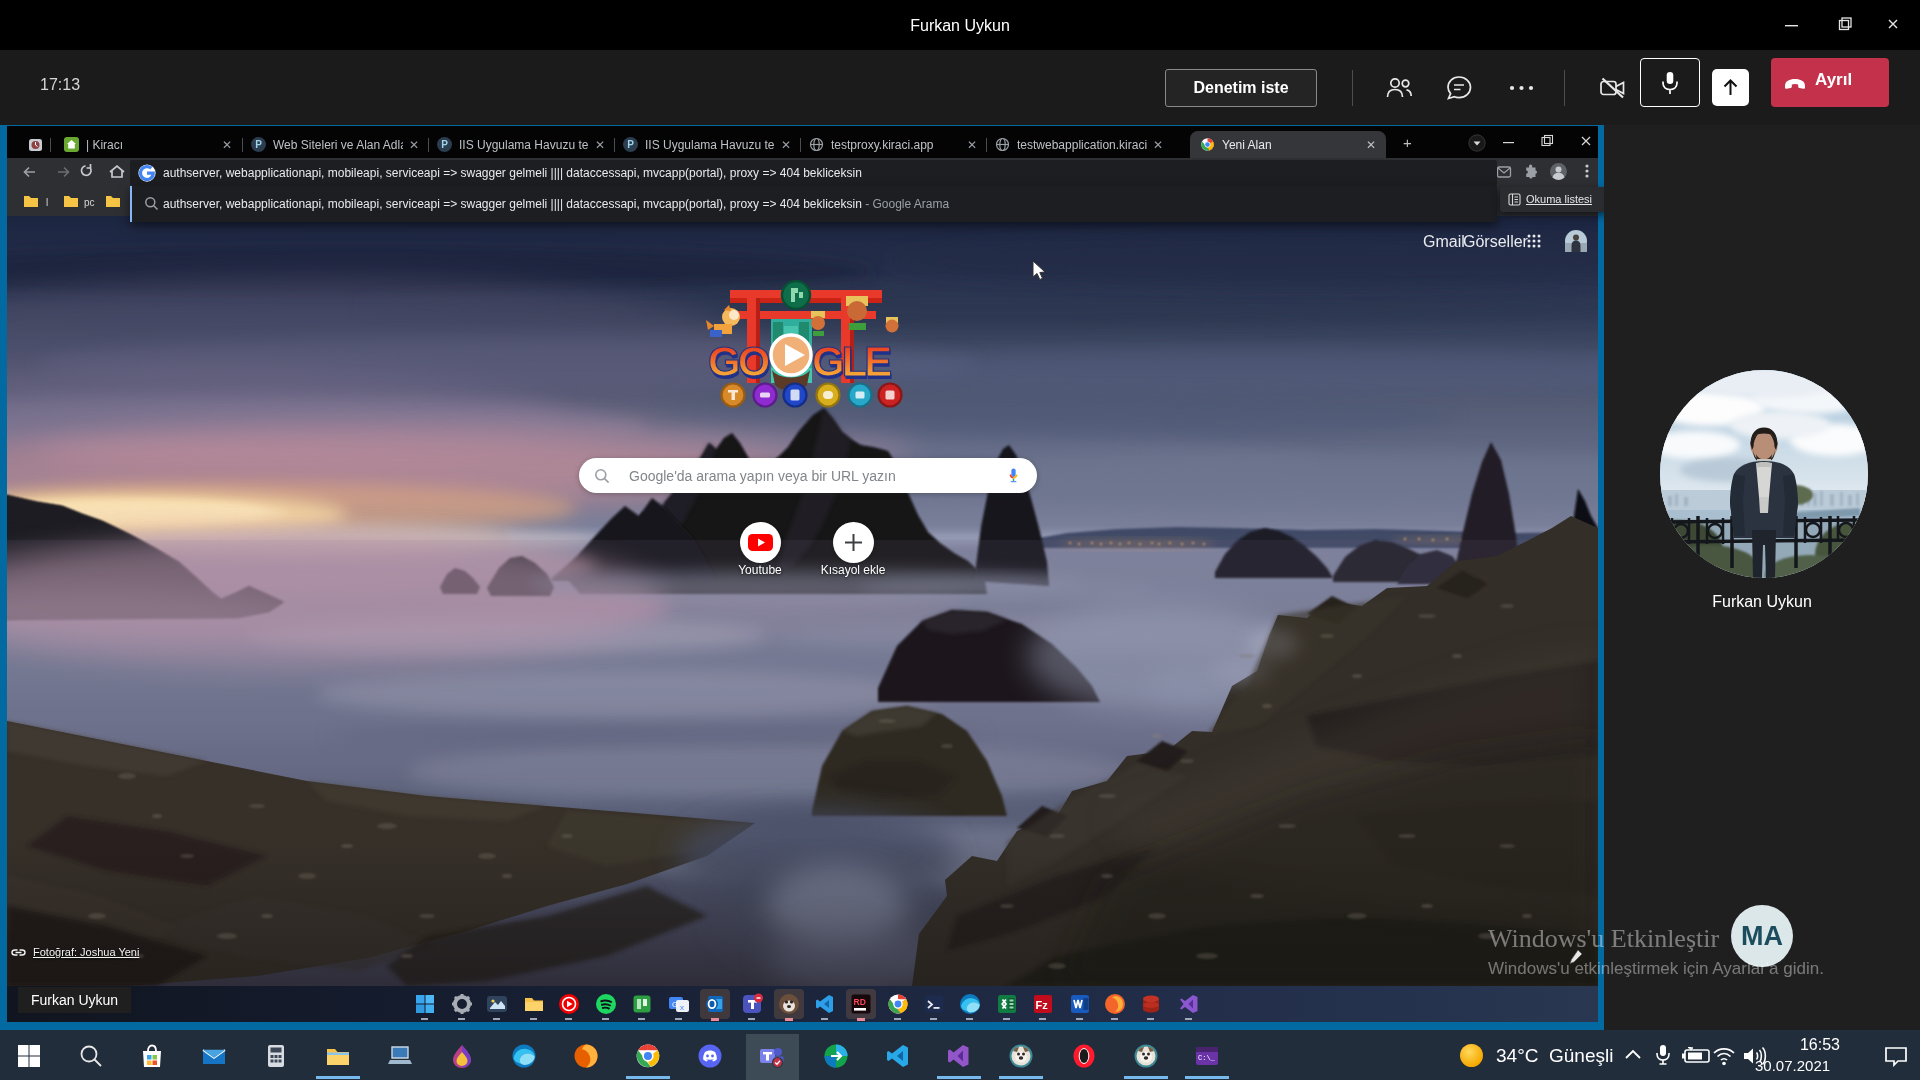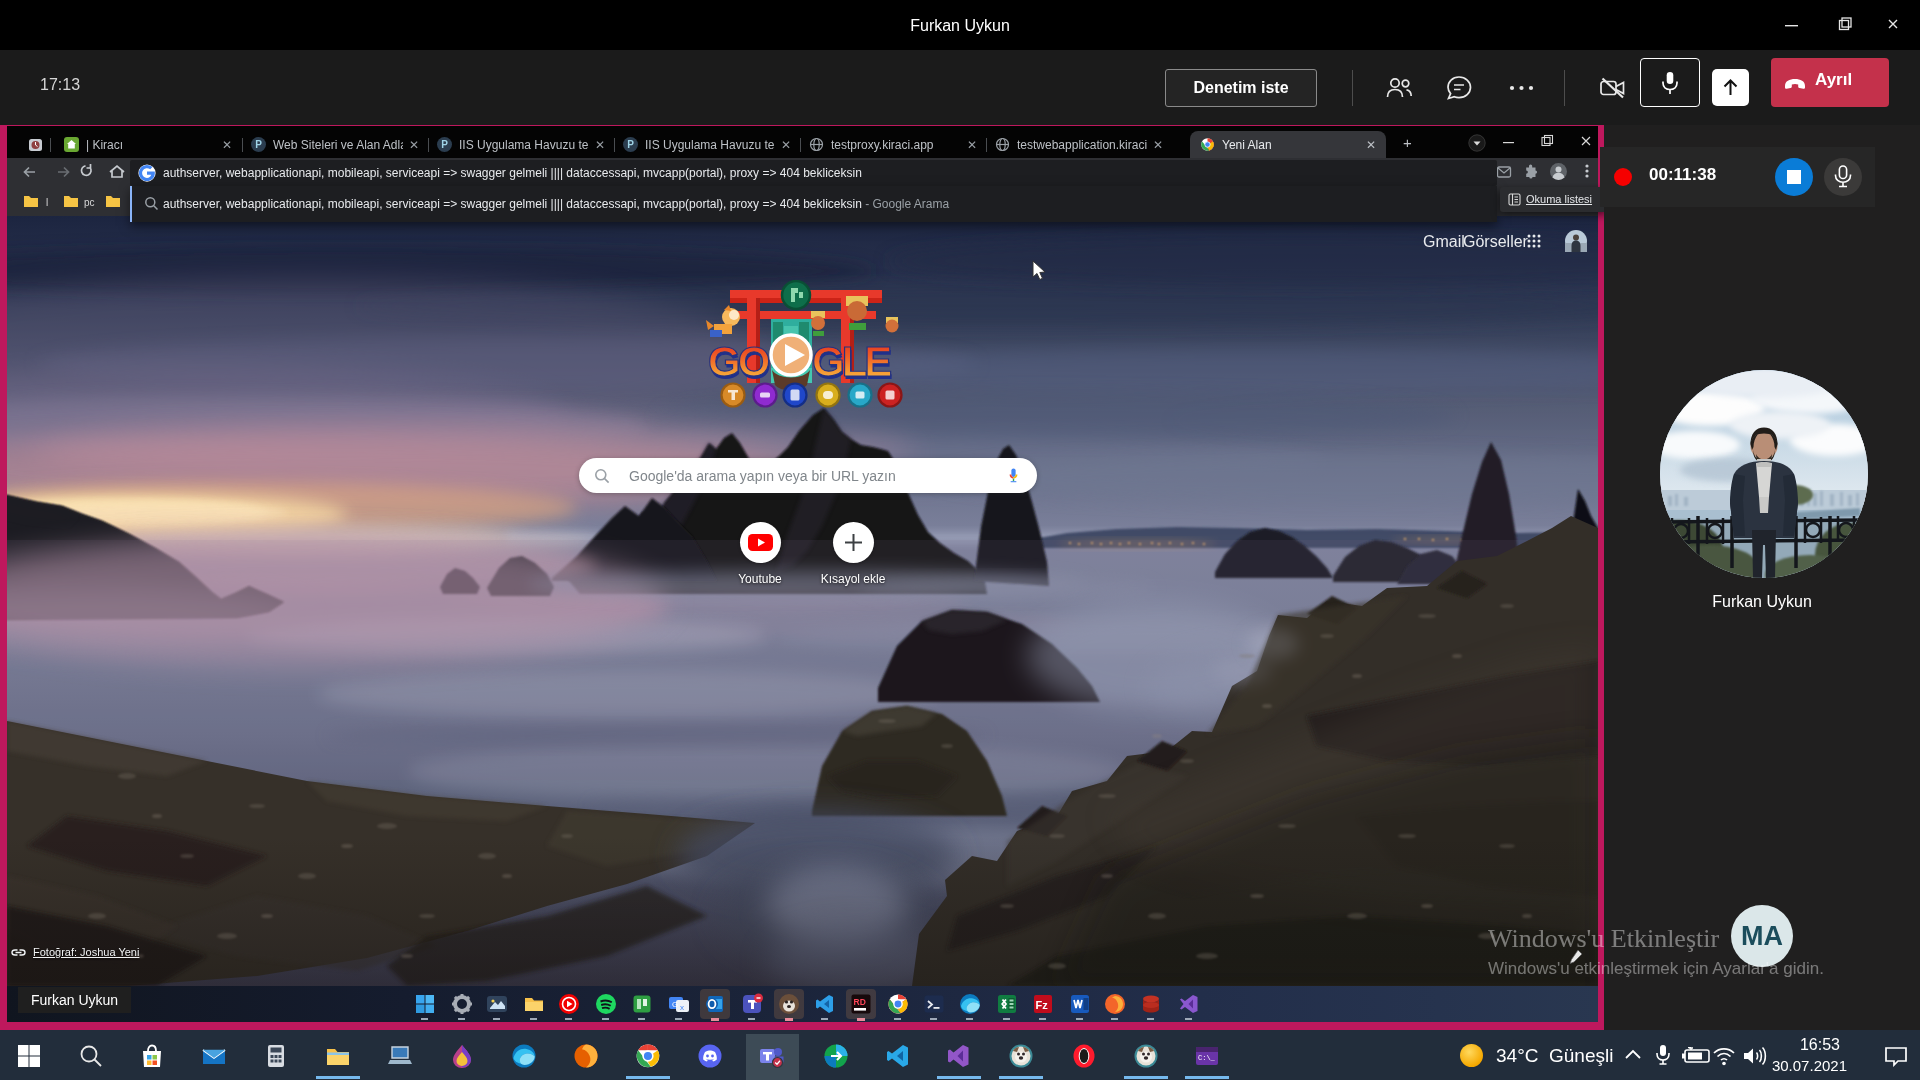--- a/index.html
+++ b/index.html
@@ -6,39 +6,39 @@
   html,body { width:1920px; height:1080px; overflow:hidden; background:#000; font-family:"Liberation Sans", sans-serif; }
   .abs { position:absolute; }
   #root { position:relative; width:1920px; height:997px; background:#050505; }
   svg { display:block; }
 
   #titlebar { left:0; top:0; width:1920px; height:50px; background:#000; }
   #titlebar .title { position:absolute; left:0; right:0; top:17px; text-align:center; font-size:16px; color:#fff; }
 
   #toolbar { left:0; top:50px; width:1920px; height:75px; background:#1b1b1b; }
 
-  #stage { left:0; top:125px; width:1604px; height:905px; background:#be185d; overflow:hidden; }
+  #stage { left:0; top:125px; width:1604px; height:905px; background:#0369a1; overflow:hidden; }
   #chrome { position:absolute; left:7px; top:1px; width:1591px; height:860px; background:#202124; }
   #tabbar { position:absolute; left:0; top:0; width:1591px; height:32px; background:#040404; }
   .tab { position:absolute; top:5px; height:27px; color:#bdc1c6; font-size:12px; }
   .tab .ttl { position:absolute; left:30px; top:7px; right:24px; white-space:nowrap; overflow:hidden; }
   .tabsep { position:absolute; top:12px; width:1px; height:14px; background:#4a4d51; }
   #navbar { position:absolute; left:0; top:32px; width:1591px; height:28px; background:#2e2f33; }
   #omni { position:absolute; left:123px; top:34px; width:1367px; height:26px; background:#1d1e21; border-radius:2px; color:#e8eaed; font-size:12px; }
   #bookbar { position:absolute; left:0; top:60px; width:1591px; height:30px; background:#2e2f33; }
   #page { position:absolute; left:0; top:90px; width:1591px; height:770px; overflow:hidden; background:#1d2742; }
   #dropdown { position:absolute; left:123px; top:60px; width:1367px; height:36px; background:#1d1e21; border-left:2px solid #8ab4f8; box-shadow:0 4px 10px rgba(0,0,0,.5); color:#e8eaed; font-size:12px; }
   #okuma { position:absolute; left:1493px; top:61px; width:108px;height:25px; background:#2b2c2f; border-radius:3px; box-shadow:0 3px 8px rgba(0,0,0,.6); color:#e4e6e9; font-size:11px; line-height:25px; white-space:nowrap; overflow:hidden; }
 
   #gmailrow { position:absolute; color:#e8eaed; font-size:16px; }
   #searchbar { position:absolute; left:572px; top:242px; width:458px; height:35px; background:#fff; border-radius:18px; box-shadow:0 1px 5px rgba(32,33,36,.35); }
   #searchbar .ph { position:absolute; left:38px; top:10px; font-size:14px; color:#80868b;margin-left:12px; }
   .shortcut { position:absolute; width:96px; text-align:center; color:#fff; font-size:12px; }
   .shortcut .circ { width:41px; height:41px; border-radius:50%; background:#fff; margin:0 auto; box-shadow:0 1px 3px rgba(0,0,0,.25); position:relative; }
-  .shortcut .lbl { margin-top:9px; text-shadow:0 1px 3px rgba(0,0,0,.8); }
+  .shortcut .lbl { text-shadow:0 1px 3px rgba(0,0,0,.8); }
   #foto { position:absolute; left:26px; top:730px; color:#f1f3f4; font-size:11px; text-shadow:0 1px 2px rgba(0,0,0,.8); }
 
   #sharedbar { position:absolute; left:7px; top:861px; width:1591px; height:36px; background:linear-gradient(90deg,#10151f 0%, #151c2e 25%, #1a2338 45%, #1e2841 60%, #222e4a 75%, #26334e 90%, #293750 100%); }
   #furkanlabel { position:absolute; left:11px; top:1px; height:26px; background:#1f1f1f; color:#fff; font-size:14px; line-height:26px; padding:0 13px; }
   .sic { position:absolute; top:7px; width:22px; height:22px; }
 
   #panel { left:1604px; top:125px; width:316px; height:905px; background:#201f1f; }
   #recbar { position:absolute; left:-4px; top:22px; width:275px; height:60px; background:#262626; }
   #avatar { position:absolute; left:56px; top:245px; width:208px; height:208px; border-radius:50%; overflow:hidden; background:#c7d4de; }
   #avname { position:absolute; left:0; top:468px; width:316px; text-align:center; color:#fff; font-size:16px; }
@@ -776,33 +776,20 @@
       <div style="position:absolute;left:996px;top:32px;width:7px;height:2px;background:#9fa8b8;"></div>
       <div style="position:absolute;left:1032px;top:32px;width:7px;height:2px;background:#9fa8b8;"></div>
       <div style="position:absolute;left:1069px;top:32px;width:7px;height:2px;background:#9fa8b8;"></div>
       <div style="position:absolute;left:1104px;top:32px;width:7px;height:2px;background:#9fa8b8;"></div>
       <div style="position:absolute;left:1140px;top:32px;width:7px;height:2px;background:#9fa8b8;"></div>
       <div style="position:absolute;left:1178px;top:32px;width:7px;height:2px;background:#9fa8b8;"></div>
     </div>
   </div>
 
   <div id="panel" class="abs">
-    <div id="recbar">
-        <div style="position:absolute;left:14px;top:21px;width:18px;height:18px;border-radius:50%;background:#f60000;"></div>
-      <div style="position:absolute;left:49px;top:18px;font-size:17px;font-weight:bold;color:#fff;letter-spacing:0px;">00:11:38</div>
-      <div style="position:absolute;left:175px;top:11px;width:38px;height:38px;border-radius:50%;background:#0a7cd7;"></div>
-      <div style="position:absolute;left:187px;top:23px;width:14px;height:14px;background:#fff;"></div>
-      <svg class="abs" style="left:224px;top:11px" width="38" height="38" viewBox="0 0 38 38">
-          <circle cx="19" cy="19" r="19" fill="#3b3a39"></circle>
-          <g fill="none" stroke="#fff" stroke-width="1.6">
-            <rect x="15.4" y="8" width="7.2" height="12.5" rx="3.6"></rect>
-            <path d="M11.5 16.5 L11.5 17.5 C11.5 21.6 14.8 24.3 19 24.3 C23.2 24.3 26.5 21.6 26.5 17.5 L26.5 16.5 M19 24.3 L19 28 M15 28.5 L23 28.5"></path>
-          </g>
-        </svg>
-    </div>
     <div id="avatar">
       <svg width="208" height="208" viewBox="0 0 208 208">
         <defs>
           <linearGradient id="avsky" x1="0" y1="0" x2="0" y2="1">
             <stop offset="0" stop-color="#a2c1da"></stop>
               <stop offset=".5" stop-color="#c6d8e5"></stop>
               <stop offset="1" stop-color="#e3ebf1"></stop>
           </linearGradient>
           <filter id="ab3" x="-50%" y="-50%" width="200%" height="200%">
               <feGaussianBlur stdDeviation="3"></feGaussianBlur>
@@ -1061,19 +1048,19 @@
       </svg>
     <svg class="abs" style="left:1742px;top:15px" width="26" height="22" viewBox="0 0 26 22">
         <path d="M2 8 L6 8 L11 3.5 L11 18.5 L6 14 L2 14 Z" fill="#fff"></path>
         <g fill="none" stroke="#fff" stroke-width="1.6">
           <path d="M14.5 7.5 C16 9 16 13 14.5 14.5"></path>
           <path d="M17.5 5 C20 7.5 20 14.5 17.5 17"></path>
           <path d="M20.5 2.5 C24.3 6.5 24.3 15.5 20.5 19.5"></path>
         </g>
       </svg>
     <div class="tray" style="left:1770px;top:6px;width:70px;text-align:right;font-size:16px;">16:53</div>
-    <div class="tray" style="left:1755px;top:27px;width:92px;text-align:right;font-size:15px;">30.07.2021</div>
+    <div class="tray" style="left:1755px;top:27px;width:92px;font-size:15px;">30.07.2021</div>
     <svg class="abs" style="left:1884px;top:16px" width="24" height="21" viewBox="0 0 24 21">
         <path d="M2 2 L22 2 L22 15 L14 15 L10 19 L10 15 L2 15 Z" fill="none" stroke="#fff" stroke-width="1.7"></path>
       </svg>
   </div>
 
 </div>
 
 </body></html>

